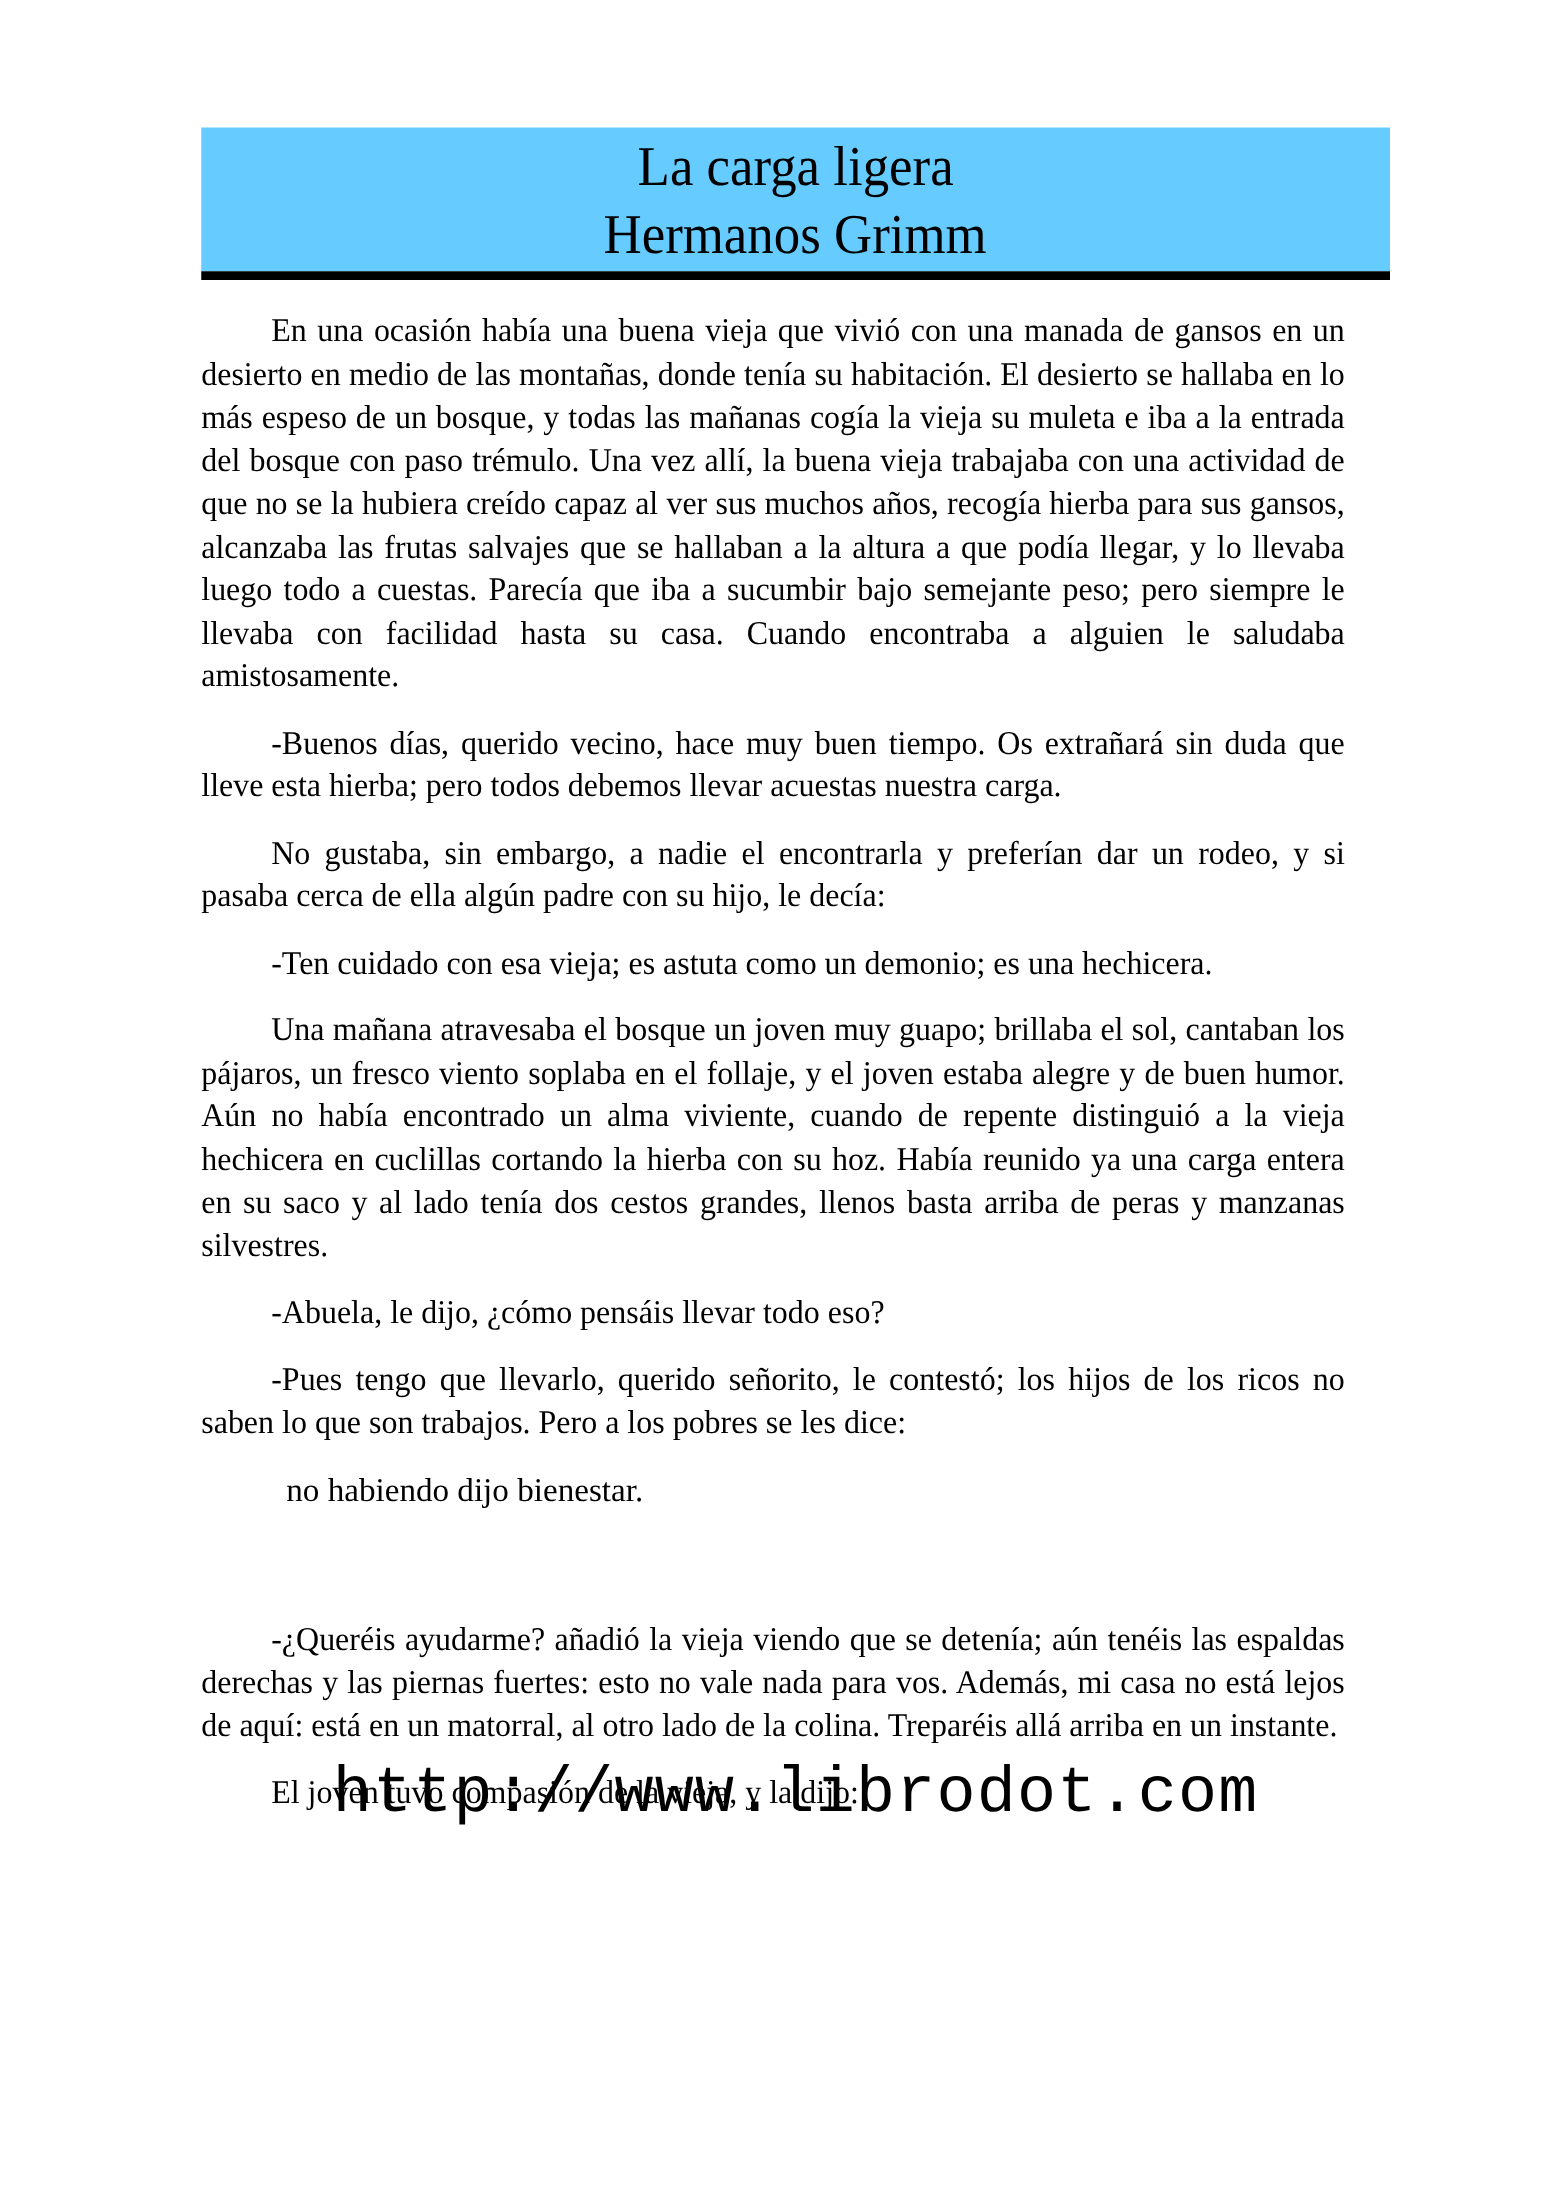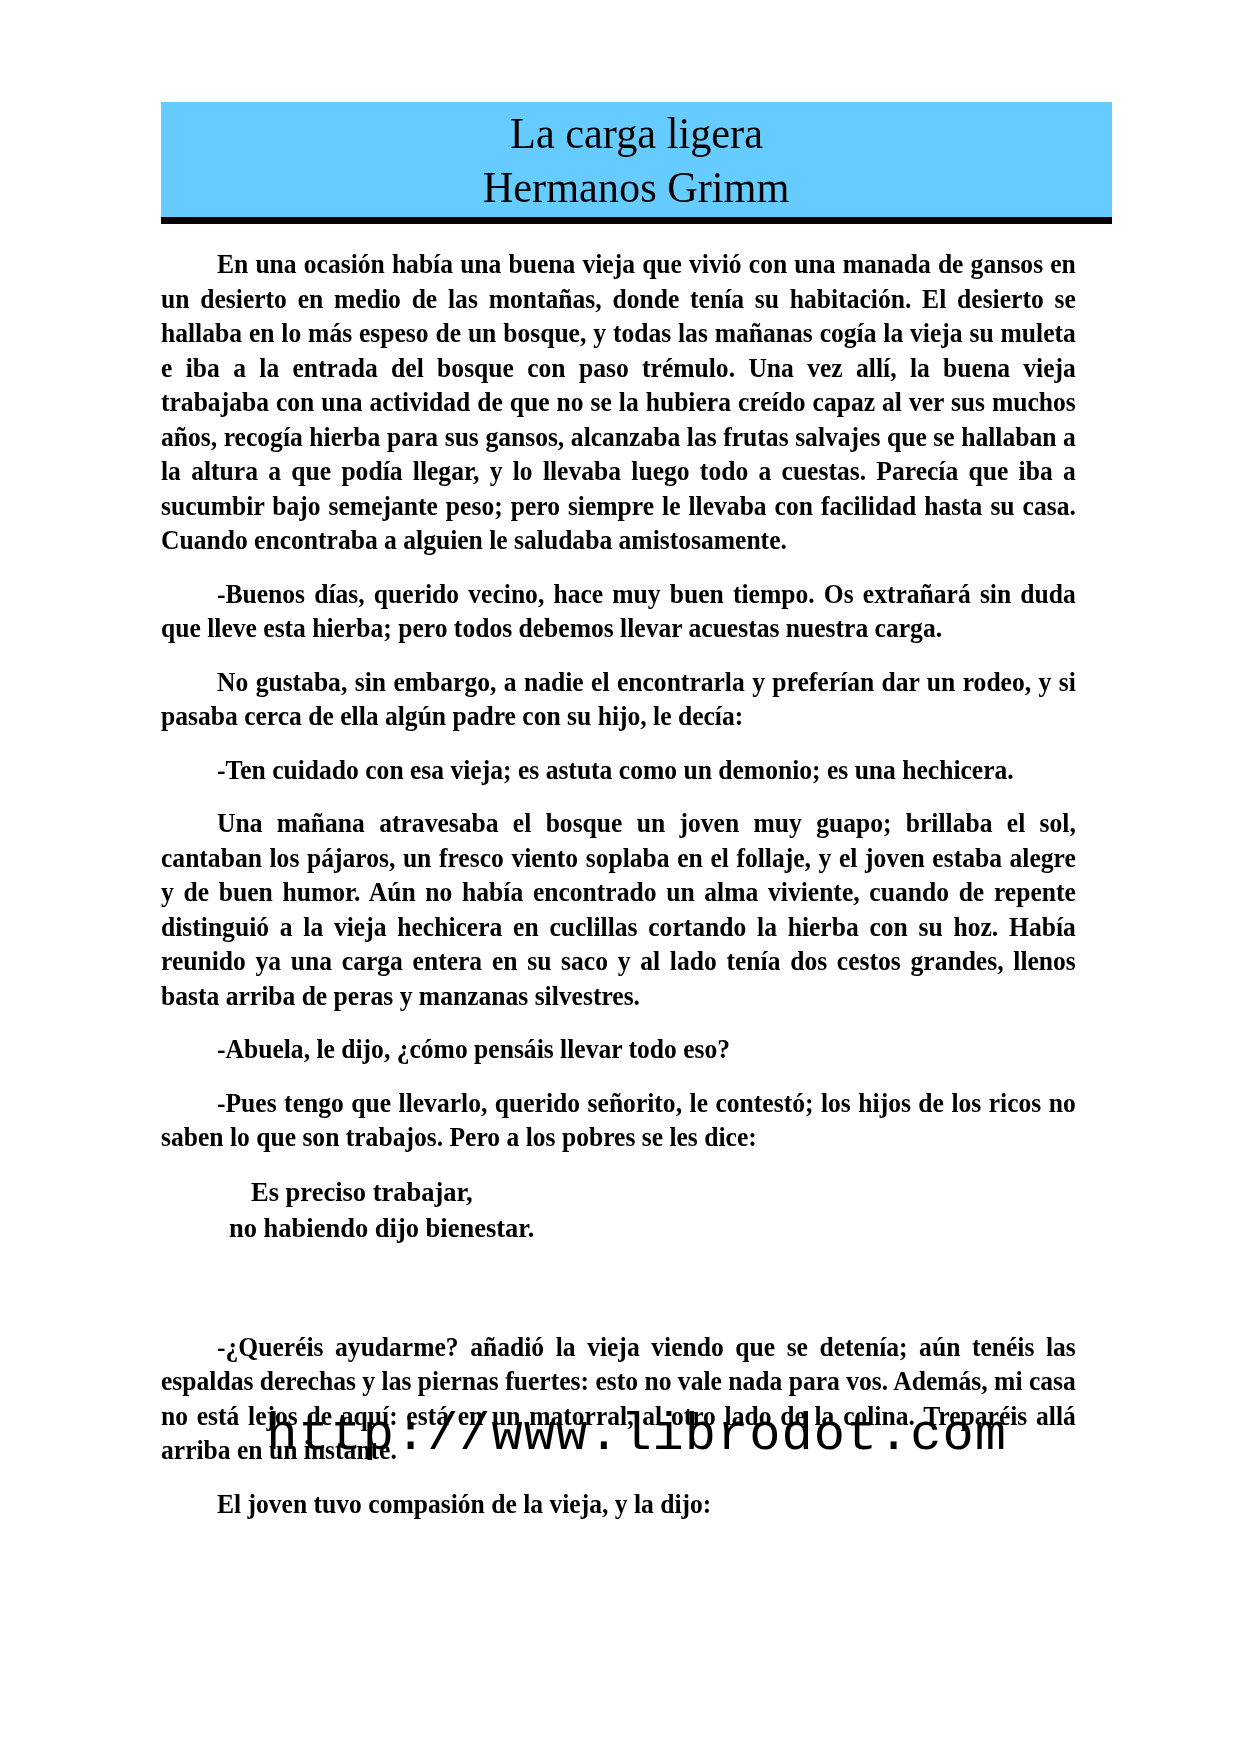--- a/index.html
+++ b/index.html
@@ -61,21 +61,20 @@
     height: 7px;
     background: #000000;
   }
 
   
   .body-col {
     position: absolute;
     left: 145px;
     top: 233px;
     width: 948px;
-    font-weight: bold;
   }
 
   p.para {
     margin: 0 0 19px 0;
     font-size: 26.5px;
     line-height: 34.5px;
     text-align: justify;
     text-indent: 58px;
     letter-spacing: 0px;
     word-spacing: 0px;
@@ -142,21 +141,20 @@
 
     <p class="para last-line-left">-Ten cuidado con esa vieja; es astuta como un demonio; es una hechicera.</p>
 
     <p class="para last-line-left">Una mañana atravesaba el bosque un joven muy guapo; brillaba el sol, cantaban los pájaros, un fresco viento soplaba en el follaje, y el joven estaba alegre y de buen humor. Aún no había encontrado un alma viviente, cuando de repente distinguió a la vieja hechicera en cuclillas cortando la hierba con su hoz. Había reunido ya una carga entera en su saco y al lado tenía dos cestos grandes, llenos basta arriba de peras y manzanas silvestres.</p>
 
     <p class="para last-line-left">-Abuela, le dijo, ¿cómo pensáis llevar todo eso?</p>
 
     <p class="para last-line-left">-Pues tengo que llevarlo, querido señorito, le contestó; los hijos de los ricos no saben lo que son trabajos. Pero a los pobres se les dice:</p>
 
     <div class="verse">
-      <span class="v-line v1">Es preciso trabajar,</span>
       <span class="v-line v2">no habiendo dijo bienestar.</span>
     </div>
 
     <div class="gap-block"></div>
 
     <p class="para">-¿Queréis ayudarme? añadió la vieja viendo que se detenía; aún tenéis las espaldas derechas y las piernas fuertes: esto no vale nada para vos. Además, mi casa no está lejos de aquí: está en un matorral, al otro lado de la colina. Treparéis allá arriba en un instante.</p>
 
     <p class="para last-line-left">El joven tuvo compasión de la vieja, y la dijo:</p>
 
   </div>

